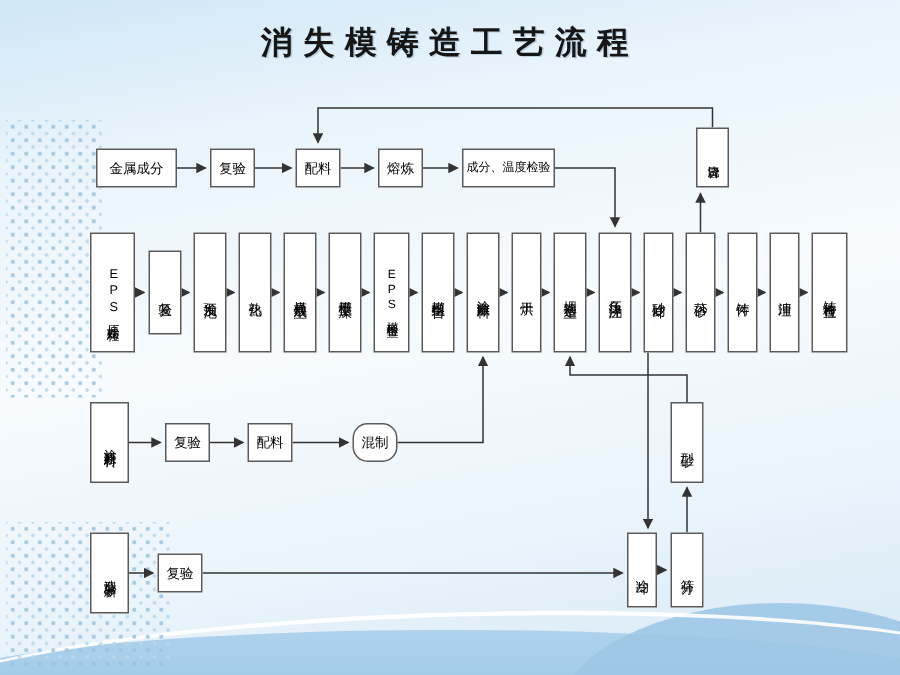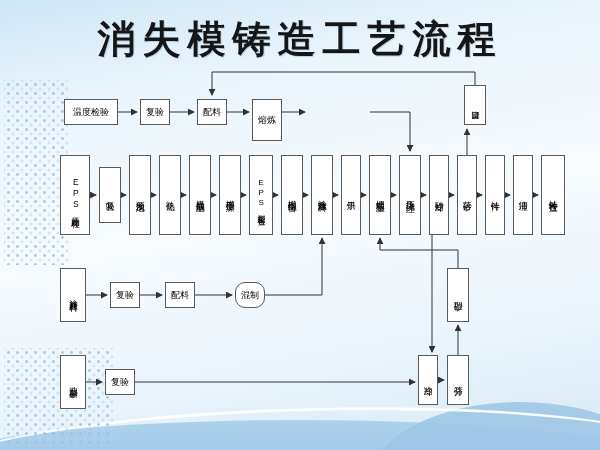--- a/index.html
+++ b/index.html
@@ -25,21 +25,21 @@
     background:#9dc7e6; border-radius:50%; opacity:.9;
   }
   .wave-arc {
     position:absolute; z-index:1; left:-80px; top:408px; width:780px; height:150px;
     border-radius: 100% 100% 0 0 / 80% 80% 0 0;
     border-top: 3px solid rgba(255,255,255,.9);
     transform: rotate(-1.5deg);
   }
   .title {
     position:absolute; z-index:3; top:14px; left:0; right:0;
-    text-align:center; font-size:38px; font-weight:700; letter-spacing:7px;
+    text-align:center; font-size:21px; font-weight:700; letter-spacing:7px;
     color:#161616; text-shadow:1px 1px 0 rgba(110,145,175,.35);
   }
   .connectors { position:absolute; z-index:2; left:0; top:0; }
   .box {
     position:absolute; z-index:3; box-sizing:border-box;
     background:#fff; border:1px solid #5a5a5a; color:#000;
     display:flex; align-items:center; justify-content:center;
     text-align:center; font-size:9px; line-height:1.15;
   }
   .v { writing-mode:vertical-rl; text-orientation:upright; letter-spacing:1px; }
@@ -98,24 +98,25 @@
 
       <path d="M86 382 H102" marker-end="url(#arw)"></path>
       <path d="M135 382 H415" marker-end="url(#arw)"></path>
       <path d="M438 380 H444" marker-end="url(#arw)"></path>
       <path d="M458 355 V325" marker-end="url(#arw)"></path>
       <path d="M458 268 V250 H380 V238" marker-end="url(#arw)"></path>
       <path d="M432 235 V352" marker-end="url(#arw)"></path>
     </g>
   </svg>
 
-  <div class="box" style="left:64px; top:99px; width:54px; height:26px;">温度检验</div>
+  <div class="box" style="left:64px; top:99px; width:54px; height:26px;">金属成分</div>
   <div class="box" style="left:140px; top:99px; width:30px; height:26px;">复验</div>
   <div class="box" style="left:197px; top:99px; width:30px; height:26px;">配料</div>
-  <div class="box" style="left:252px; top:99px; width:30px; height:42px;">熔炼</div>
+  <div class="box" style="left:252px; top:99px; width:30px; height:26px;">熔炼</div>
+  <div class="box f8" style="left:308px; top:99px; width:62px; height:26px;">成分、温度检验</div>
   <div class="box v f8" style="left:464px; top:85px; width:22px; height:40px;">浇冒口</div>
 
   <div class="box v f85" style="left:60px; top:155px; width:30px; height:80px;">EPS原始珠粒</div>
   <div class="box v" style="left:99px; top:167px; width:22px; height:56px;">复验</div>
   <div class="box v" style="left:129px; top:155px; width:22px; height:80px;">预发泡</div>
   <div class="box v" style="left:159px; top:155px; width:22px; height:80px;">熟化</div>
   <div class="box v" style="left:189px; top:155px; width:22px; height:80px;">模具成型</div>
   <div class="box v" style="left:219px; top:155px; width:22px; height:80px;">模型干燥</div>
   <div class="box v f8" style="left:249px; top:155px; width:24px; height:80px;">EPS模型检查</div>
   <div class="box v" style="left:281px; top:155px; width:22px; height:80px;">模型组合</div>

